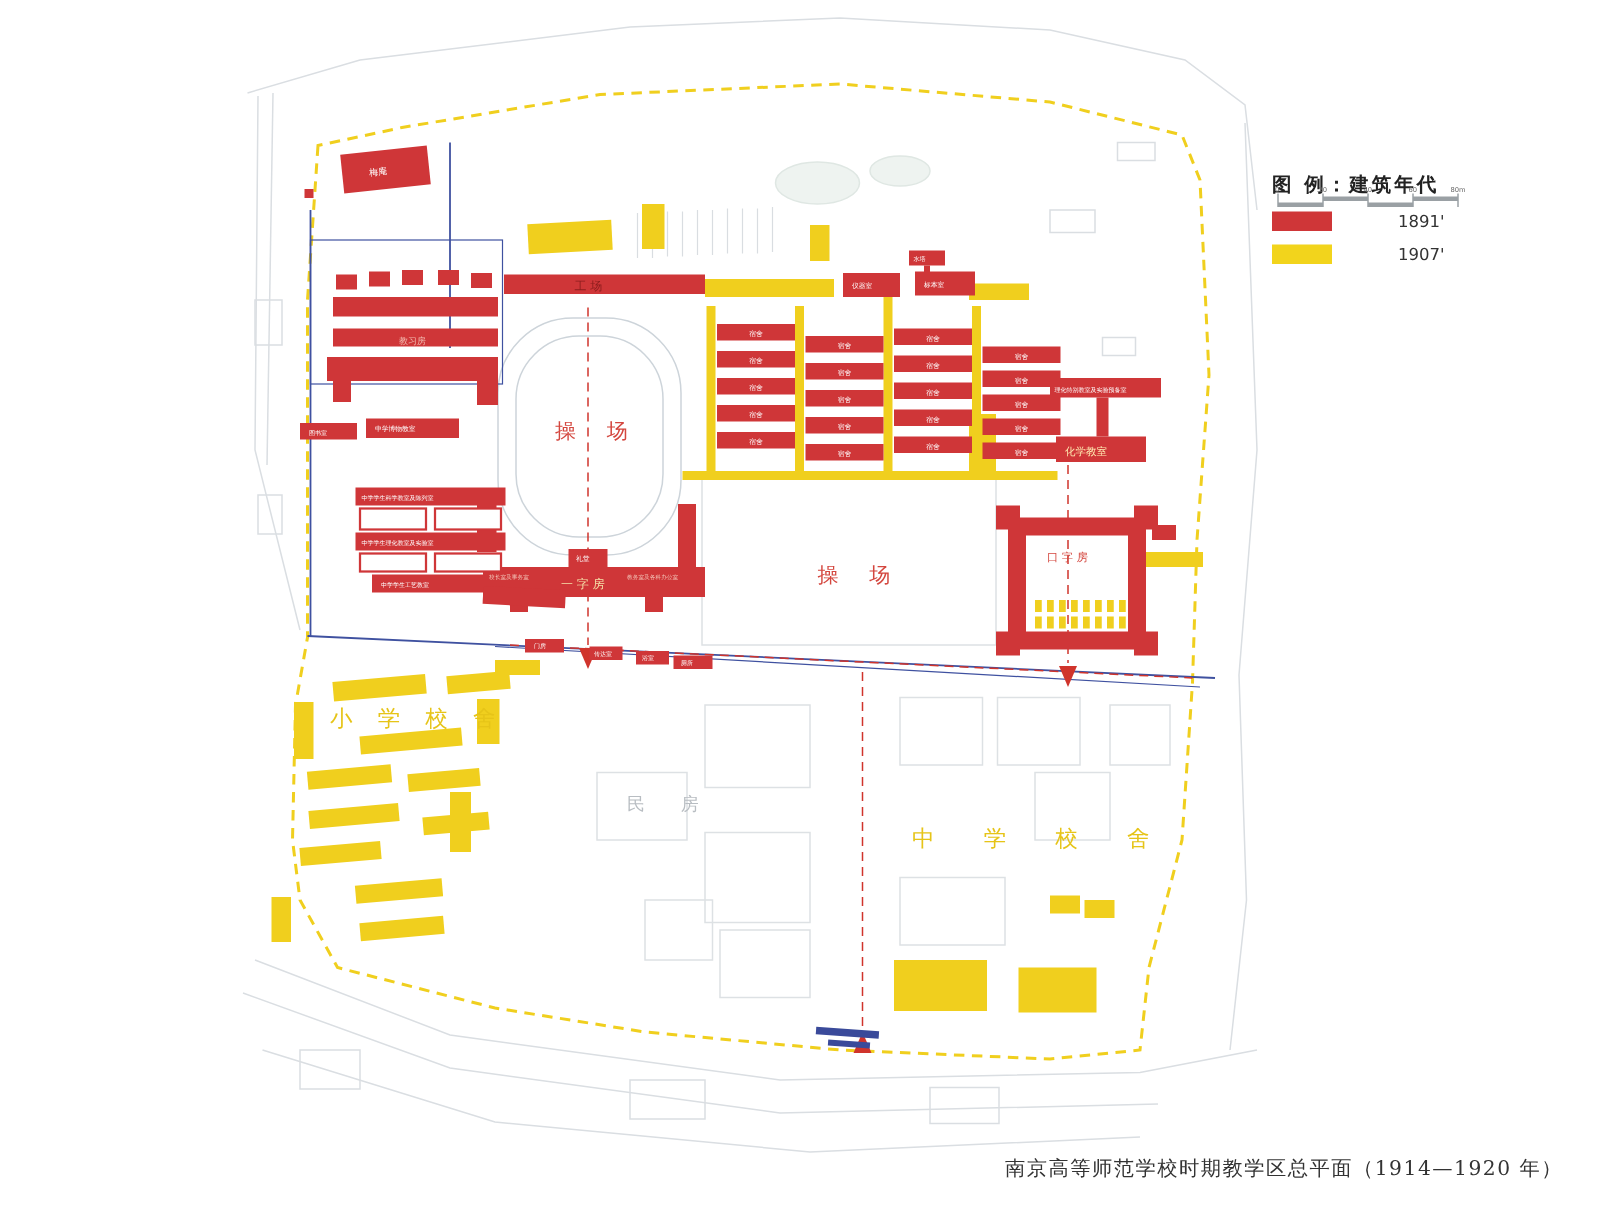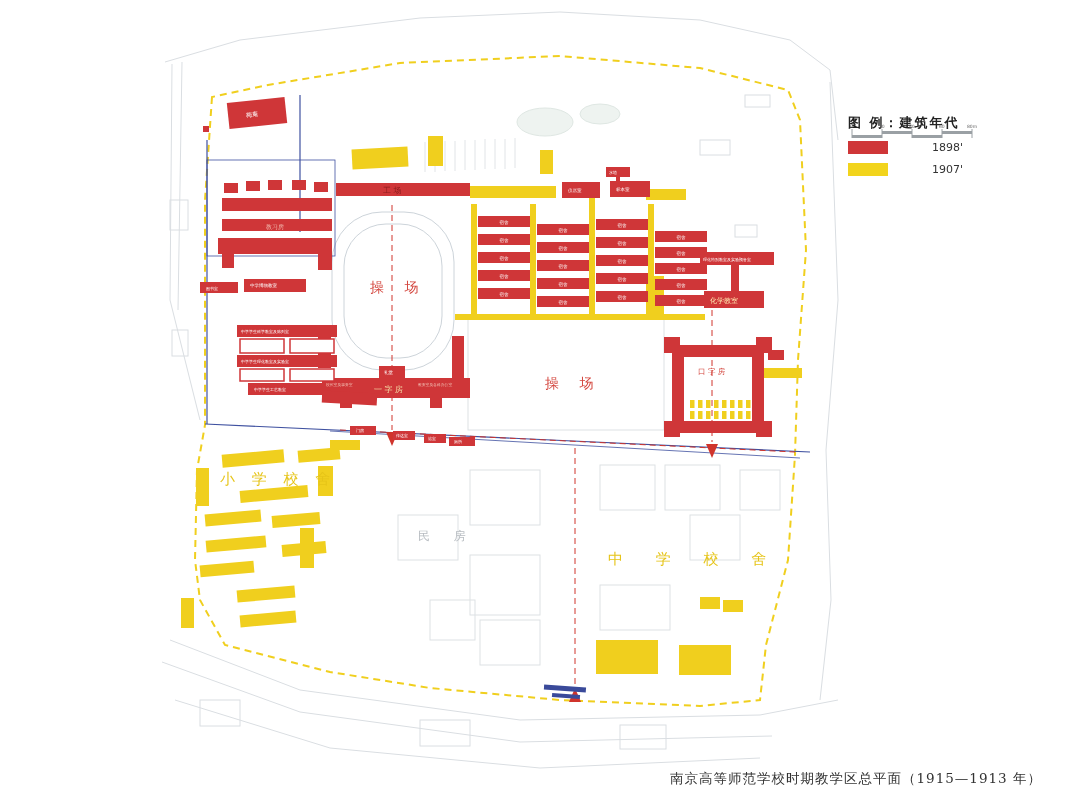--- a/index.html
+++ b/index.html
@@ -282,21 +282,21 @@
           <text x="681" y="287">宿舍</text>
       <text x="681" y="303">宿舍</text>
     </g>
   </g>
 </svg>
 
 <div class="legend">
   <div class="legend-title">图 例：建筑年代</div>
   <div class="legend-row">
     <span class="sw sw-red"></span>
-    <span class="legend-label">1898'</span>
+    <span class="legend-label">1891'</span>
   </div>
   <div class="legend-row">
     <span class="sw sw-yellow"></span>
     <span class="legend-label">1907'</span>
   </div>
   <svg class="scalebar" width="140" height="20">
     <g fill="#9aa0a4">
       <rect x="4" y="11" width="30" height="3"></rect>
       <rect x="34" y="7" width="30" height="3"></rect>
       <rect x="64" y="11" width="30" height="3"></rect>
@@ -312,15 +312,15 @@
     <g font-size="4.5" fill="#666">
       <text x="2" y="4">0</text>
       <text x="31" y="4">20</text>
       <text x="61" y="4">40</text>
       <text x="91" y="4">60</text>
       <text x="119" y="4">80m</text>
     </g>
   </svg>
 </div>
 
-<div class="caption">南京高等师范学校时期教学区总平面（1915—1913 年）</div>
+<div class="caption">南京高等师范学校时期教学区总平面（1914—1920 年）</div>
 
 </div>
 
 </body></html>

